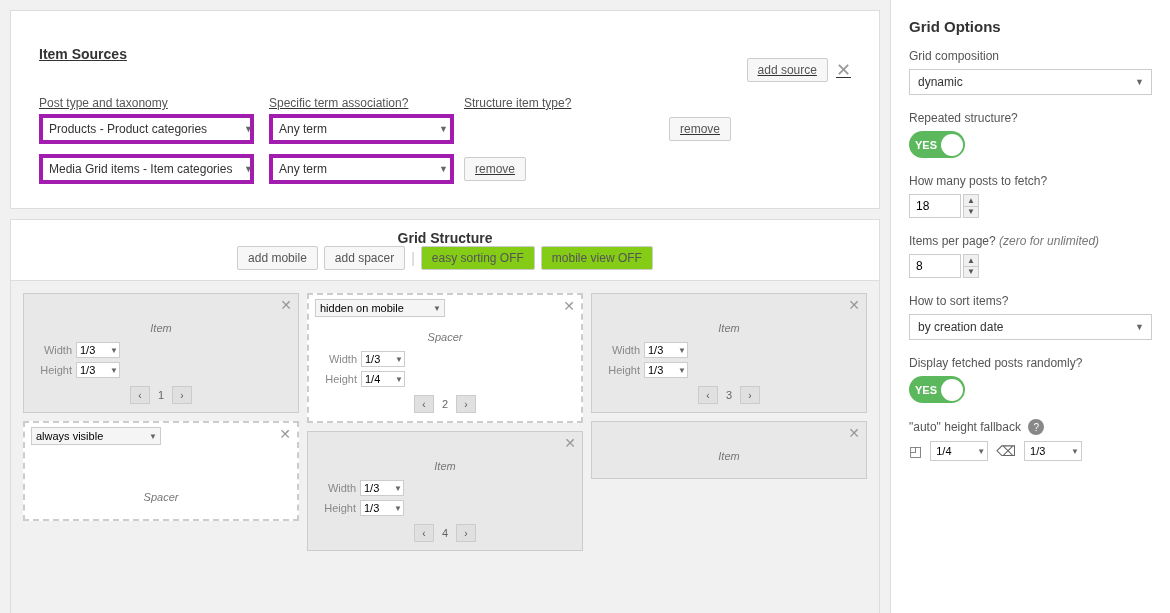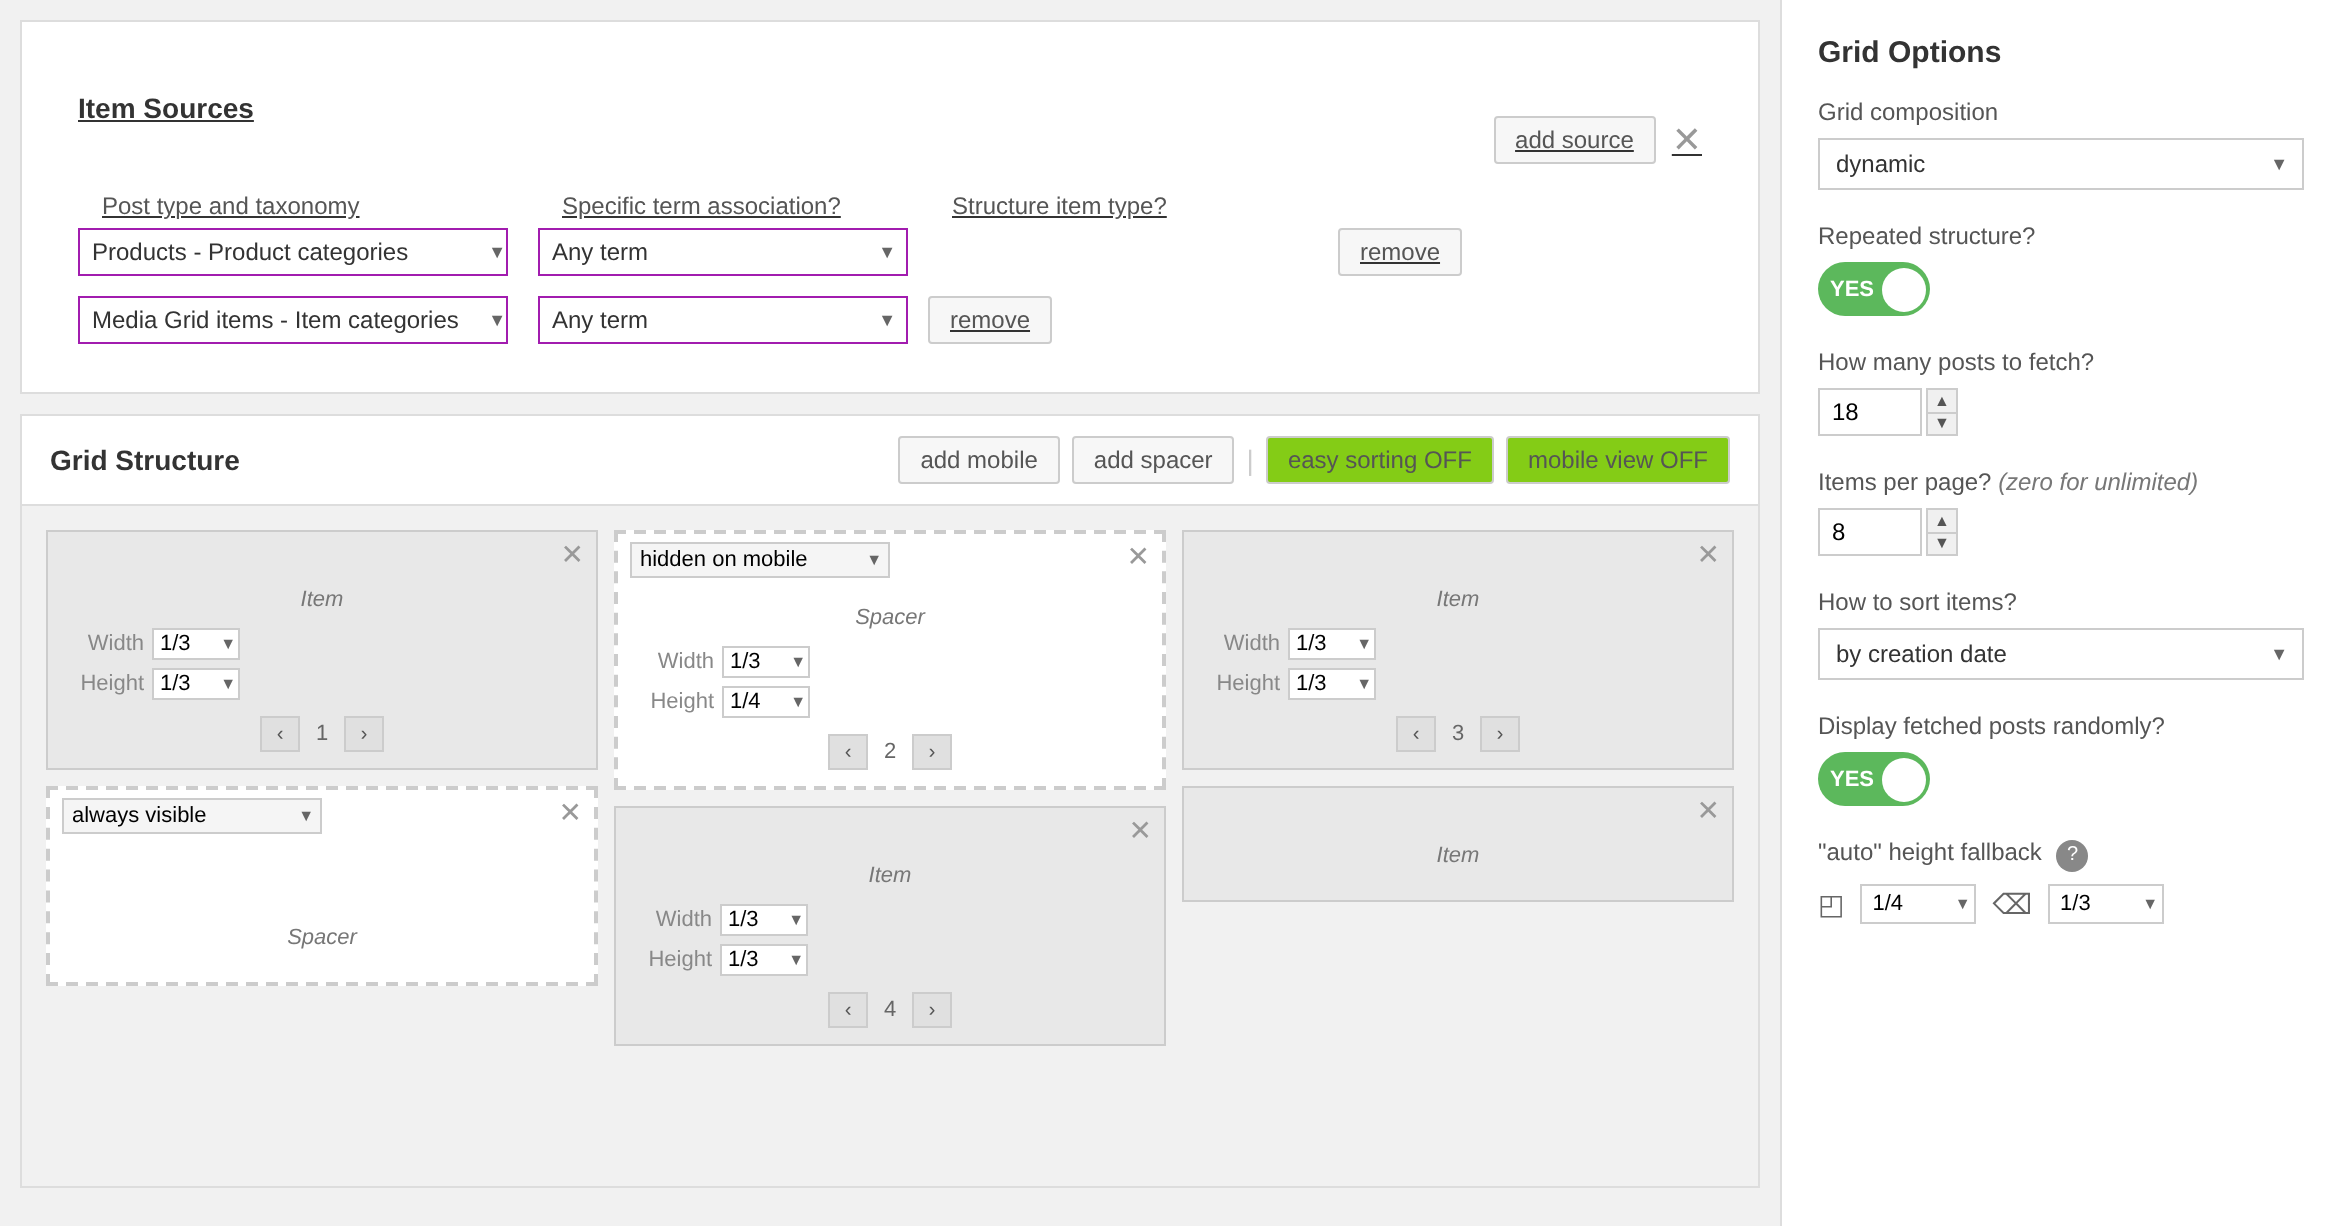--- a/index.html
+++ b/index.html
@@ -17,36 +17,36 @@
     .header-actions { display: flex; gap: 8px; align-items: center; margin-top: 33px; }
     .btn-add-source { background: #f7f7f7; border: 1px solid #ccc; padding: 4px 10px; font-size: 12px; cursor: pointer; color: #555; border-radius: 2px; }
     .close-icon-btn { background: none; border: none; cursor: pointer; font-size: 18px; color: #999; line-height: 1; }
     
     .source-row { display: flex; align-items: center; gap: 10px; margin-bottom: 10px; }
     
     .col-post-type { min-width: 220px; }
     .col-specific-term { min-width: 185px; }
     .col-specific-type { min-width: 195px; }
     
-    .column-headers { display: flex; align-items: flex-end; gap: 10px; margin-bottom: 4px; margin-left: 12px; }
+    .column-headers { display: flex; align-items: flex-end; gap: 10px; margin-bottom: 4px; }
     .col-header { font-size: 12px; color: #555; }
     
-    select.source-select { border: 1px solid #a21caf; background: #fff; padding: 4px 6px; font-size: 12px; color: #333; appearance: none; -webkit-appearance: none; cursor: pointer; }
+    select.source-select { border: 4px solid #a21caf; background: #fff; padding: 4px 6px; font-size: 12px; color: #333; appearance: none; -webkit-appearance: none; cursor: pointer; }
     select.source-select.wide { width: 215px; }
     select.source-select.medium { width: 185px; }
     select.source-select.medium2 { width: 195px; }
     
     .select-wrapper { position: relative; display: inline-block; }
     .select-wrapper::after { content: '▼'; position: absolute; right: 6px; top: 50%; transform: translateY(-50%); font-size: 9px; color: #666; pointer-events: none; }
     
     .btn-remove { background: #f7f7f7; border: 1px solid #ccc; padding: 4px 10px; font-size: 12px; cursor: pointer; color: #555; border-radius: 2px; }
     
     
     .grid-structure { background: #f1f1f1; margin: 10px; border: 1px solid #ddd; }
-    .grid-structure-header { display: flex; justify-content: space-between; align-items: center; padding: 10px 14px; background: #fff; border-bottom: 1px solid #ddd; }
+    .grid-structure-header { display: flex; justify-content: space-between; align-items: center; padding: 10px 14px; background: #fff; border-bottom: 1px solid #ddd; flex-direction: column; }
     .grid-structure-title { font-size: 14px; font-weight: bold; color: #333; }
     .grid-actions { display: flex; gap: 6px; align-items: center; }
     .btn-grid { border: 1px solid #ccc; background: #f7f7f7; padding: 4px 10px; font-size: 12px; cursor: pointer; color: #555; border-radius: 2px; }
     .btn-grid.active-off { background: #84cc16; color: #555; border-color: #ccc; }
     .grid-divider { color: #ccc; font-size: 14px; }
     
     .grid-canvas { display: flex; gap: 8px; padding: 12px; min-height: 340px; flex-wrap: nowrap; align-items: flex-start; }
     
     
     .grid-block { background: #e8e8e8; border: 1px solid #ccc; position: relative; padding: 8px; min-width: 165px; flex: 1; }

